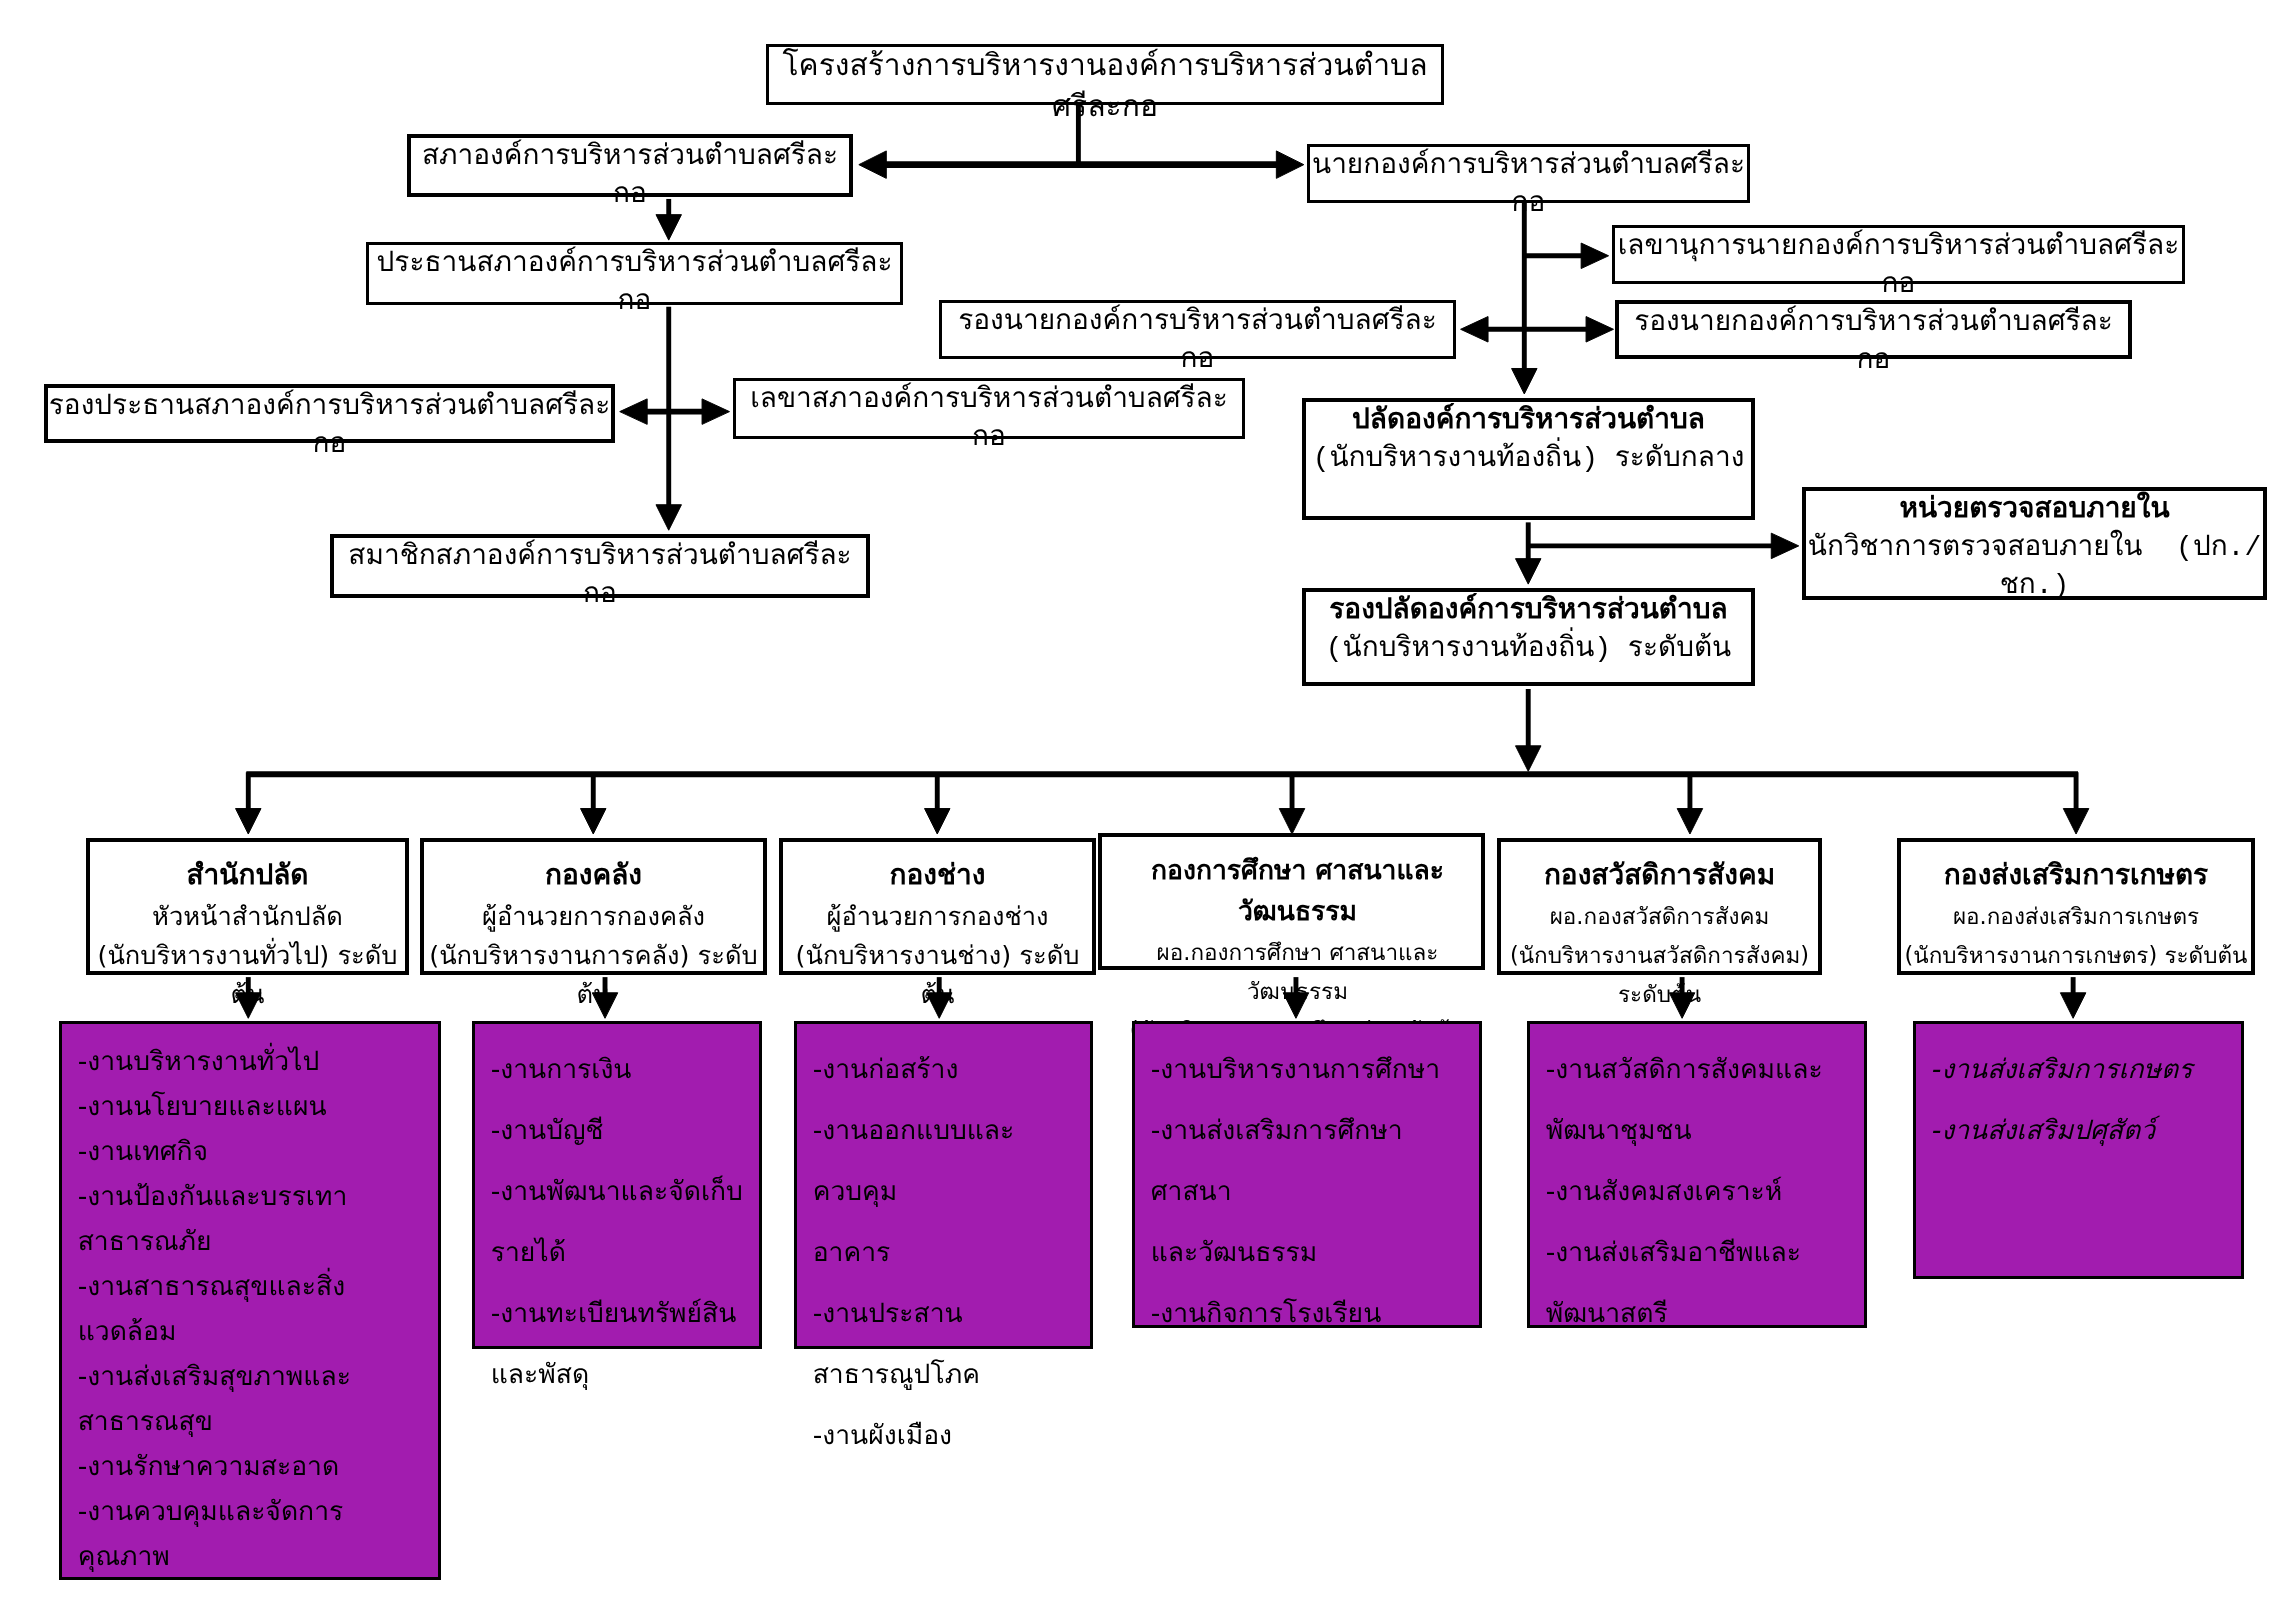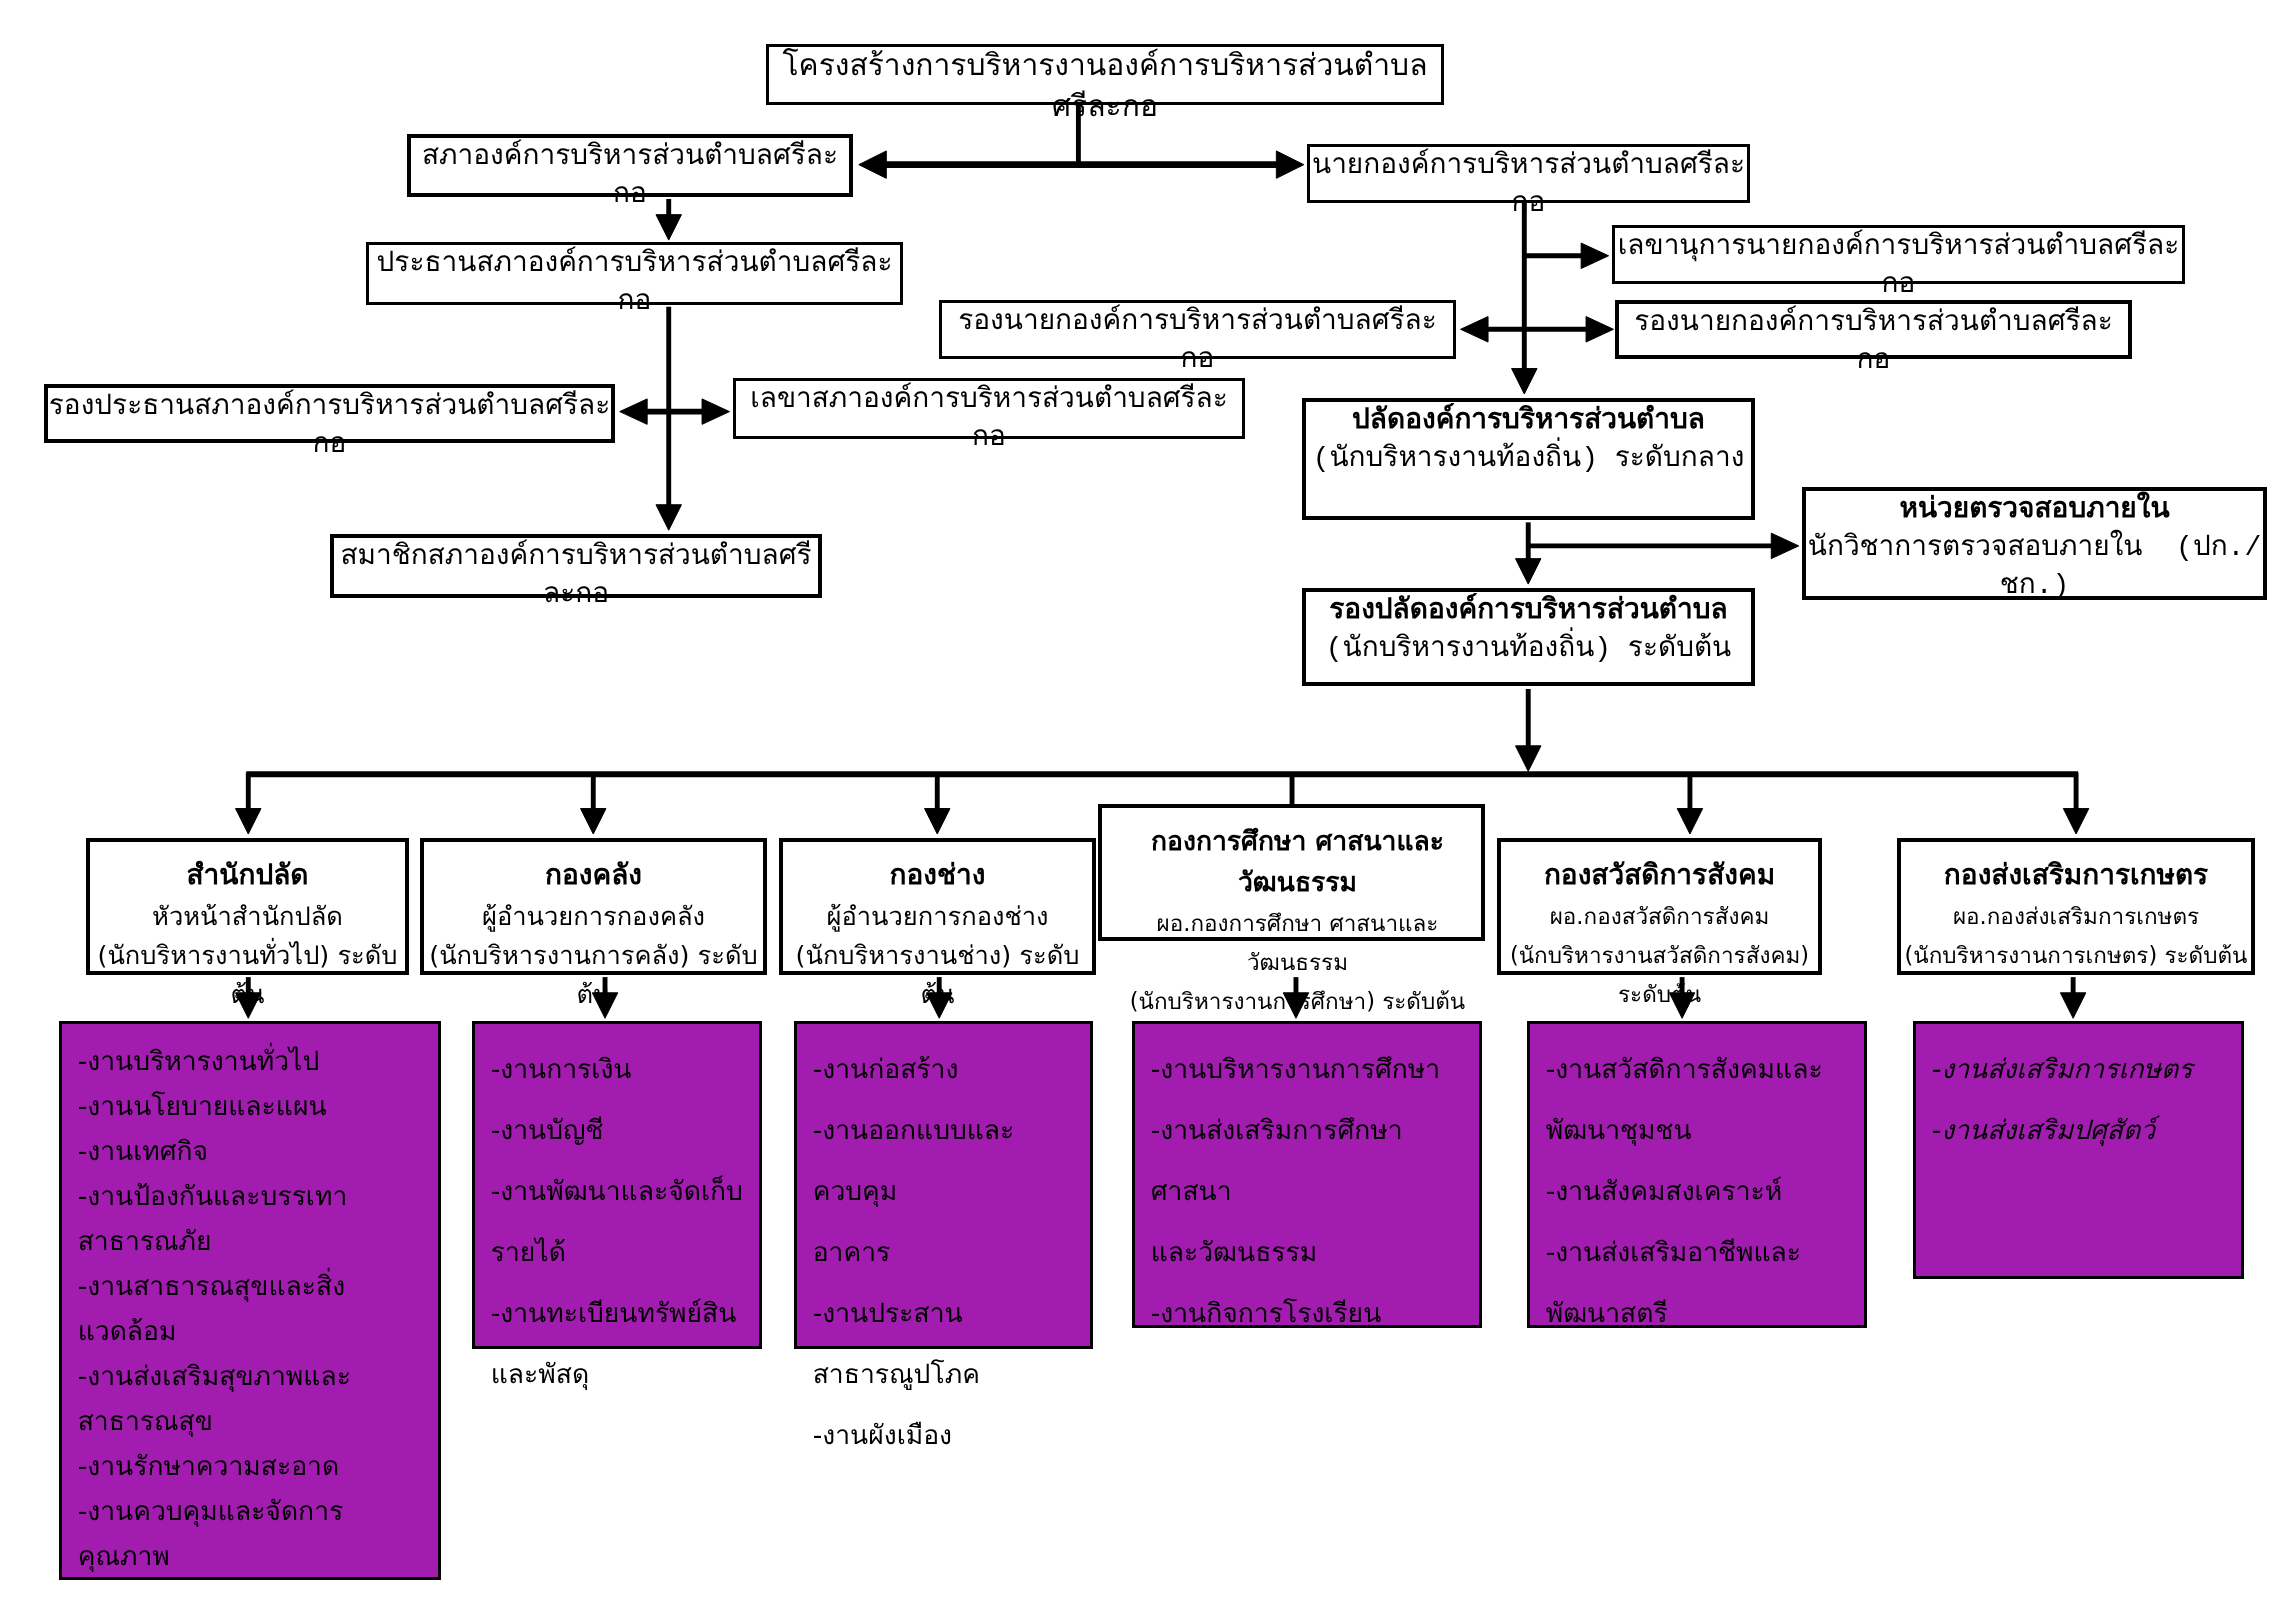--- a/index.html
+++ b/index.html
@@ -132,21 +132,21 @@
   </div>
 
   <div class="box b5" style="left:44px;top:384px;width:571px;height:59px;">
     <span>รองประธานสภาองค์การบริหารส่วนตำบลศรีละกอ</span>
   </div>
 
   <div class="box" style="left:733px;top:378px;width:512px;height:61px;">
     <span>เลขาสภาองค์การบริหารส่วนตำบลศรีละกอ</span>
   </div>
 
-  <div class="box b5" style="left:330px;top:534px;width:492px;height:64px;">
+  <div class="box b5" style="left:330px;top:534px;width:540px;height:64px;">
     <span>สมาชิกสภาองค์การบริหารส่วนตำบลศรีละกอ</span>
   </div>
 
   <div class="box" style="left:1307px;top:144px;width:443px;height:59px;">
     <span>นายกองค์การบริหารส่วนตำบลศรีละกอ</span>
   </div>
 
   <div class="box" style="left:1612px;top:225px;width:573px;height:59px;">
     <span>เลขานุการนายกองค์การบริหารส่วนตำบลศรีละกอ</span>
   </div>
@@ -185,21 +185,21 @@
     <div class="dept-head">ผู้อำนวยการกองคลัง</div>
     <div class="dept-pos">(นักบริหารงานการคลัง) ระดับต้น</div>
   </div>
 
   <div class="dept" style="left:779px;top:838px;width:317px;height:137px;">
     <div class="dept-name">กองช่าง</div>
     <div class="dept-head">ผู้อำนวยการกองช่าง</div>
     <div class="dept-pos">(นักบริหารงานช่าง) ระดับต้น</div>
   </div>
 
-  <div class="dept long longname" style="left:1098px;top:804px;width:387px;height:137px;padding-left:12px;">
+  <div class="dept long longname" style="left:1098px;top:833px;width:387px;height:137px;padding-left:12px;">
     <div class="dept-name">กองการศึกษา ศาสนาและวัฒนธรรม</div>
     <div class="dept-head">ผอ.กองการศึกษา ศาสนาและวัฒนธรรม</div>
     <div class="dept-pos">(นักบริหารงานการศึกษา) ระดับต้น</div>
   </div>
 
   <div class="dept long" style="left:1497px;top:838px;width:325px;height:137px;">
     <div class="dept-name">กองสวัสดิการสังคม</div>
     <div class="dept-head">ผอ.กองสวัสดิการสังคม</div>
     <div class="dept-pos">(นักบริหารงานสวัสดิการสังคม) ระดับต้น</div>
   </div>

